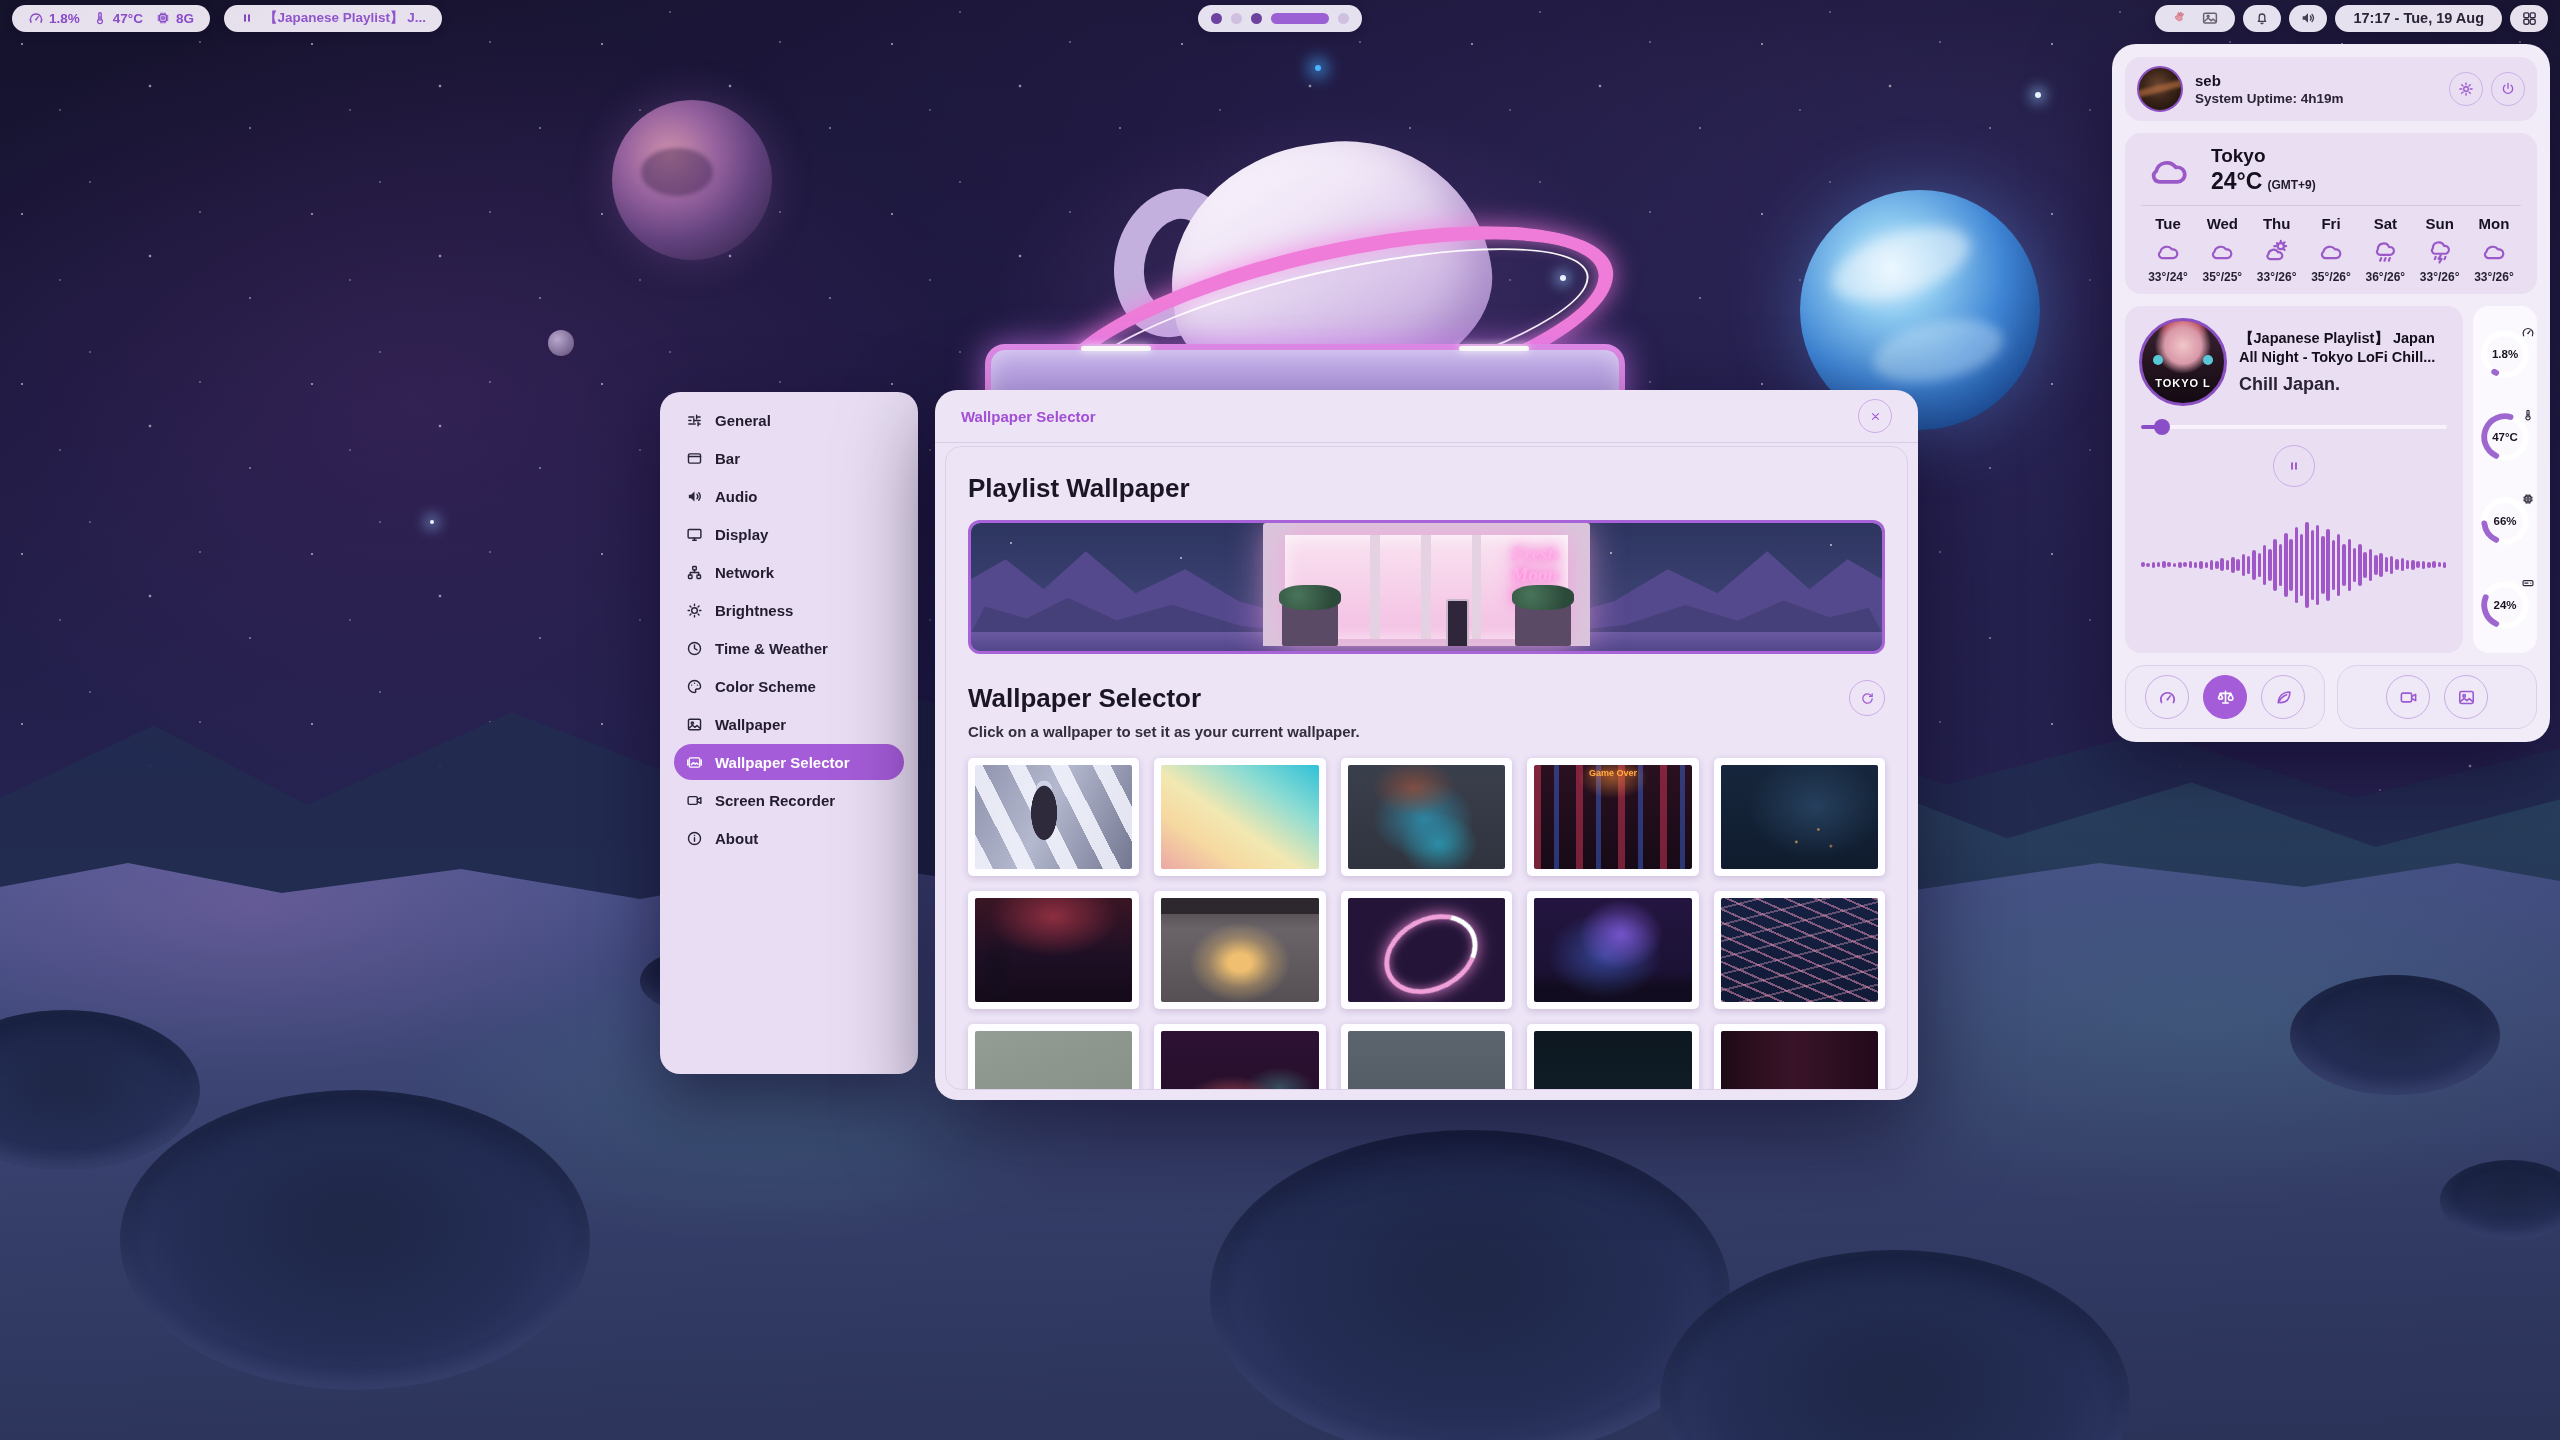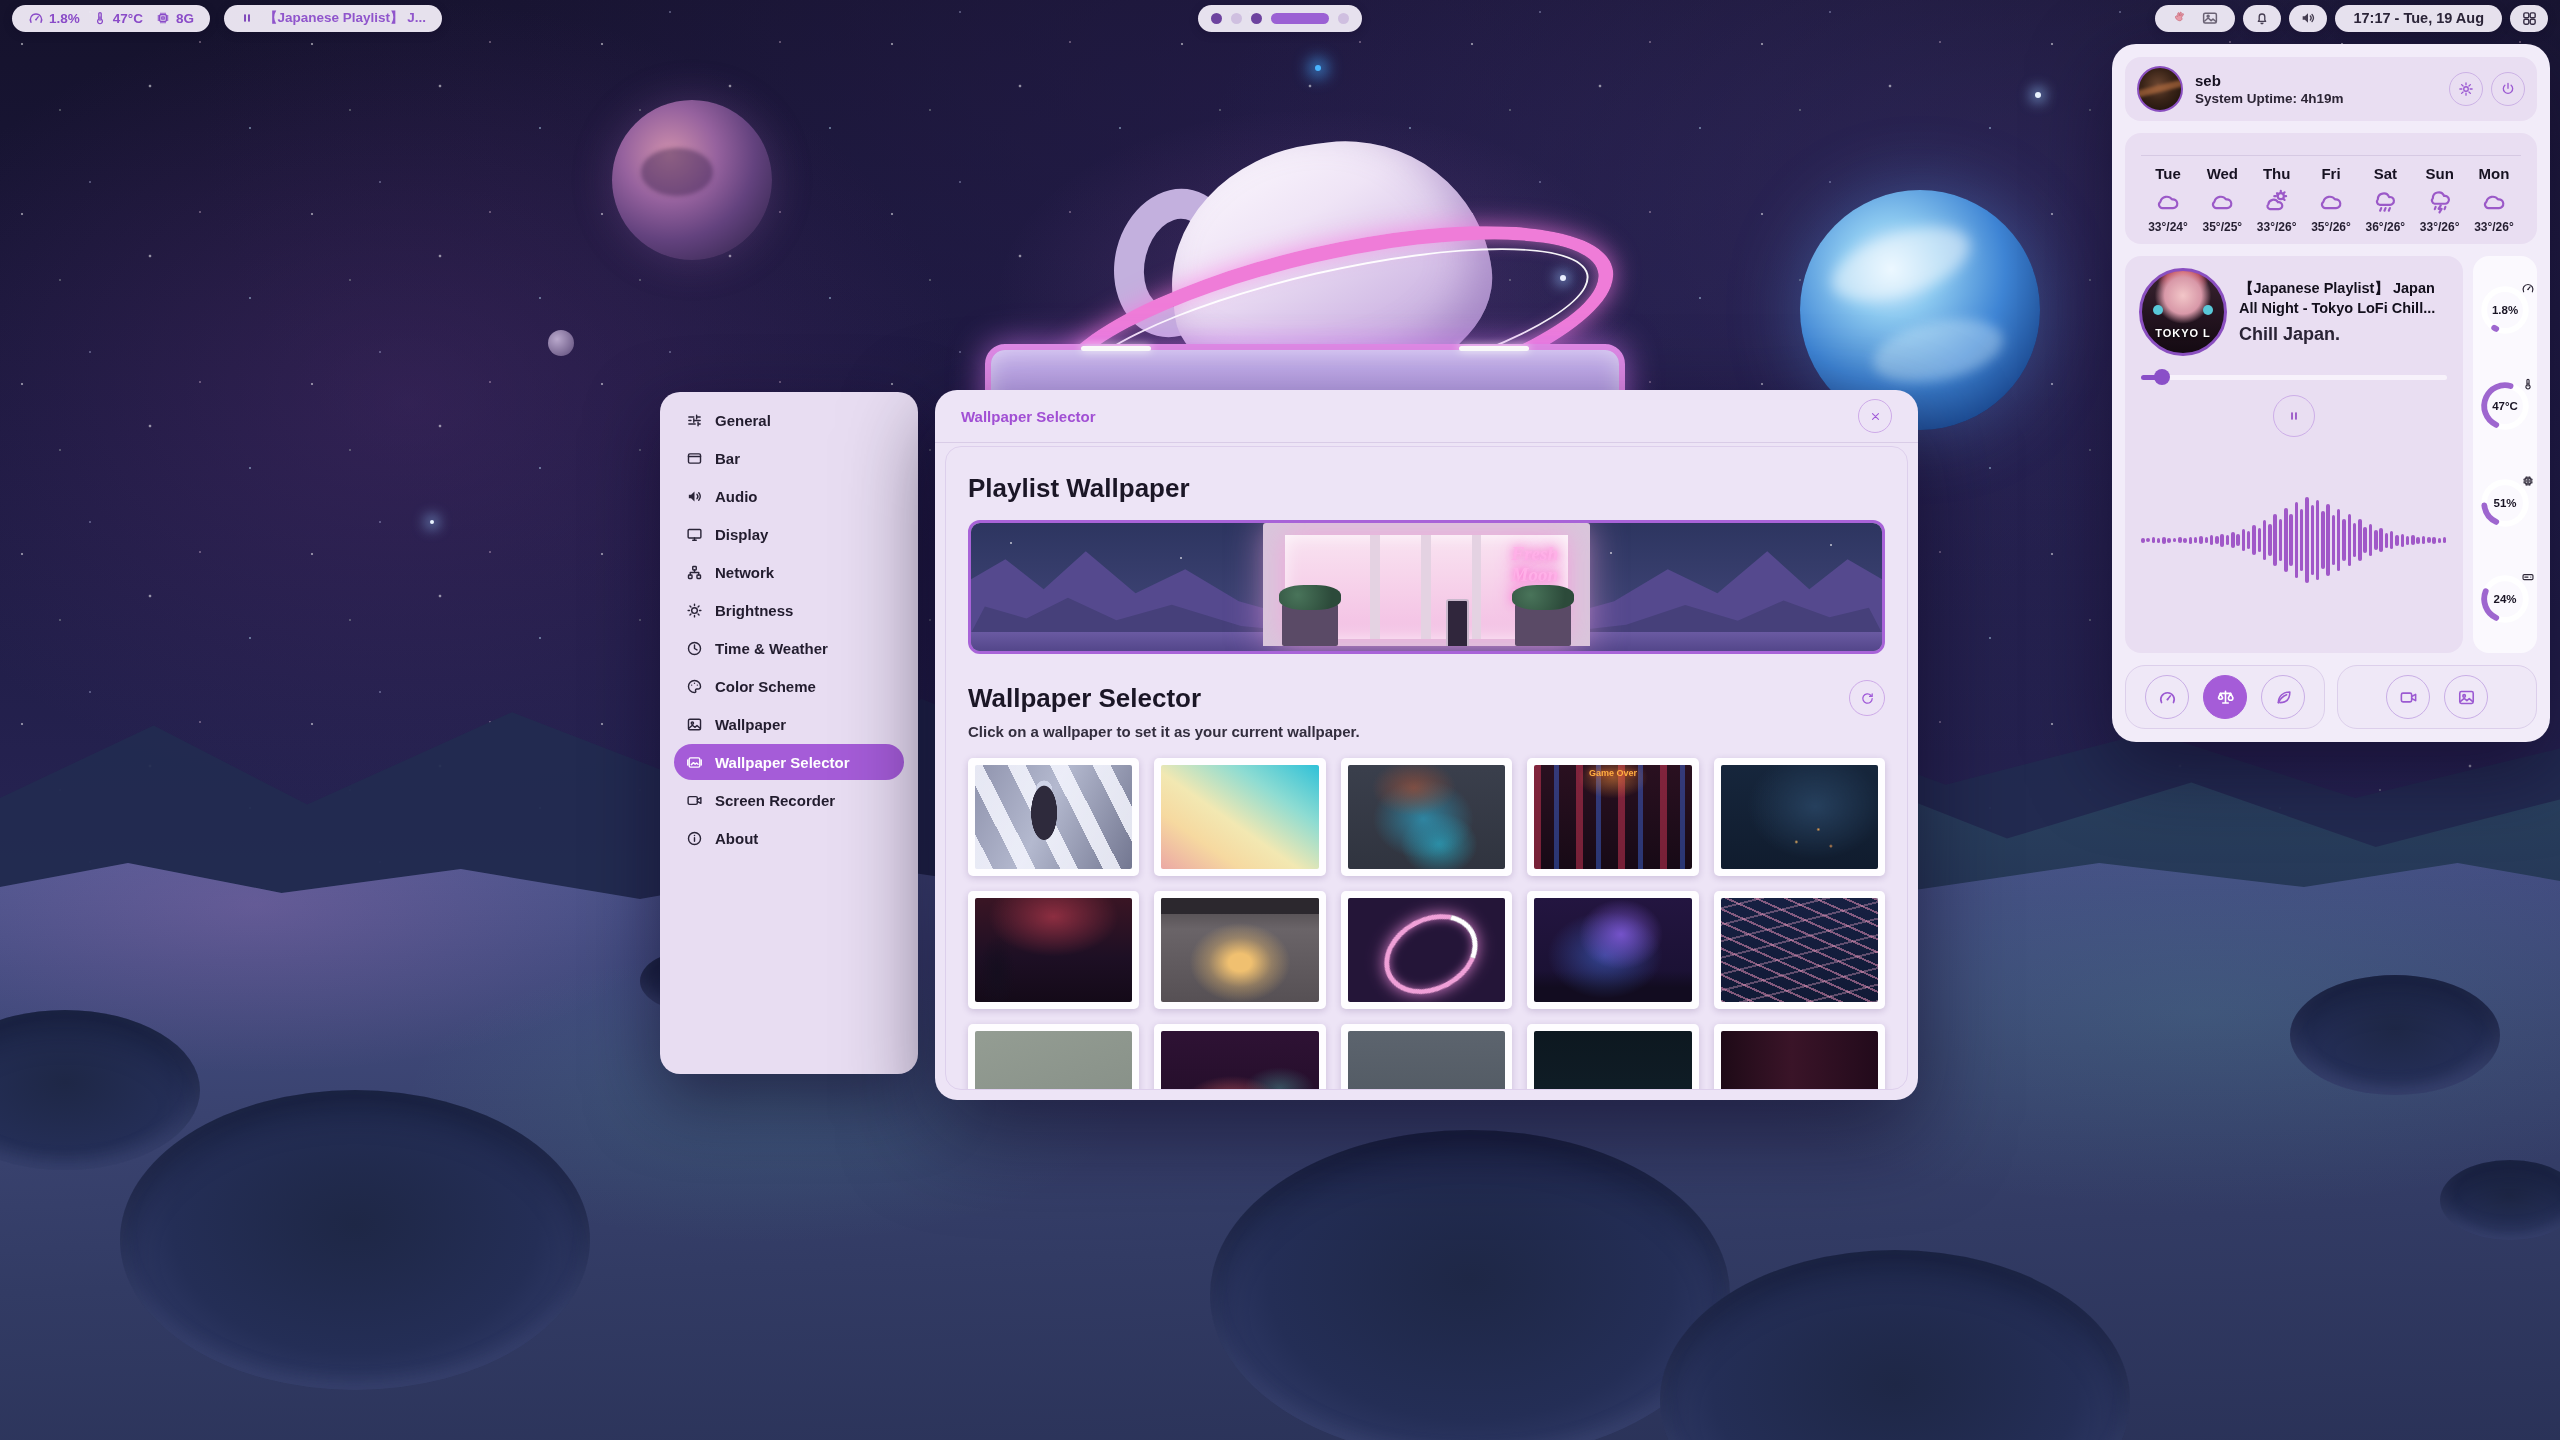--- a/index.html
+++ b/index.html
@@ -629,20 +629,34 @@
         <span class="icon">
             <svg viewBox="0 0 24 24" fill="none" stroke="currentColor" stroke-width="2" stroke-linecap="round" stroke-linejoin="round">
               <path d="M12 3.5V11M7.3 6.3a7 7 0 109.4 0"></path>
             </svg>
           </span>
       </button>
     </div>
   </div>
 
   <div class="card weather-card">
+    <div class="w-top">
+      <span class="icon w-cloud">
+          <svg viewBox="0 0 24 24" fill="none" stroke="currentColor" stroke-width="2" stroke-linecap="round" stroke-linejoin="round">
+            <path d="M7 18.5h9.5a4 4 0 10-.8-7.9A6 6 0 005 12.7 3.2 3.2 0 007 18.5z"></path>
+          </svg>
+        </span>
+      <div>
+        <div class="w-city">Tokyo</div>
+        <div class="w-temp-row">
+          <span class="w-temp">24°C</span>
+          <span class="w-tz">(GMT+9)</span>
+        </div>
+      </div>
+    </div>
     <div class="w-div"></div>
     <div class="forecast">
         <div class="f-col">
           <div class="f-day">Tue</div>
           <span class="icon f-icon">
             <svg viewBox="0 0 24 24" fill="none" stroke="currentColor" stroke-width="2" stroke-linecap="round" stroke-linejoin="round">
               <path d="M7 18.5h9.5a4 4 0 10-.8-7.9A6 6 0 005 12.7 3.2 3.2 0 007 18.5z"></path>
             </svg>
           </span>
           <div class="f-temps">33°/24°</div>
@@ -817,21 +831,21 @@
           </span><span class="g-val">47°C</span></div>
         <div class="gauge"><svg class="ring" viewBox="0 0 40 40">
             <circle class="g-track" cx="20" cy="20" r="16"></circle>
             <circle class="g-prog" cx="20" cy="20" r="16" stroke-dasharray="16.1 100.5" transform="rotate(115 20 20)"></circle>
           </svg><span class="icon g-icon">
             <svg viewBox="0 0 24 24" fill="none" stroke="currentColor" stroke-width="2" stroke-linecap="round" stroke-linejoin="round">
               <rect x="7" y="7" width="10" height="10" rx="1.5"></rect>
               <rect x="10.2" y="10.2" width="3.6" height="3.6"></rect>
               <path d="M9 7V4.8M12 7V4.8M15 7V4.8M9 19.2V17M12 19.2V17M15 19.2V17M7 9H4.8M7 12H4.8M7 15H4.8M19.2 9H17M19.2 12H17M19.2 15H17"></path>
             </svg>
-          </span><span class="g-val">51%</span></div>
+          </span><span class="g-val">66%</span></div>
         <div class="gauge"><svg class="ring" viewBox="0 0 40 40">
             <circle class="g-track" cx="20" cy="20" r="16"></circle>
             <circle class="g-prog" cx="20" cy="20" r="16" stroke-dasharray="24.1 100.5" transform="rotate(115 20 20)"></circle>
           </svg><span class="icon g-icon">
             <svg viewBox="0 0 24 24" fill="none" stroke="currentColor" stroke-width="2" stroke-linecap="round" stroke-linejoin="round">
               <rect x="3.5" y="8" width="17" height="8.5" rx="2"></rect>
               <circle cx="16.8" cy="12.2" r="1.1" fill="currentColor" stroke="none"></circle>
               <path d="M6.5 12.2h5.5"></path>
             </svg>
           </span><span class="g-val">24%</span></div>

